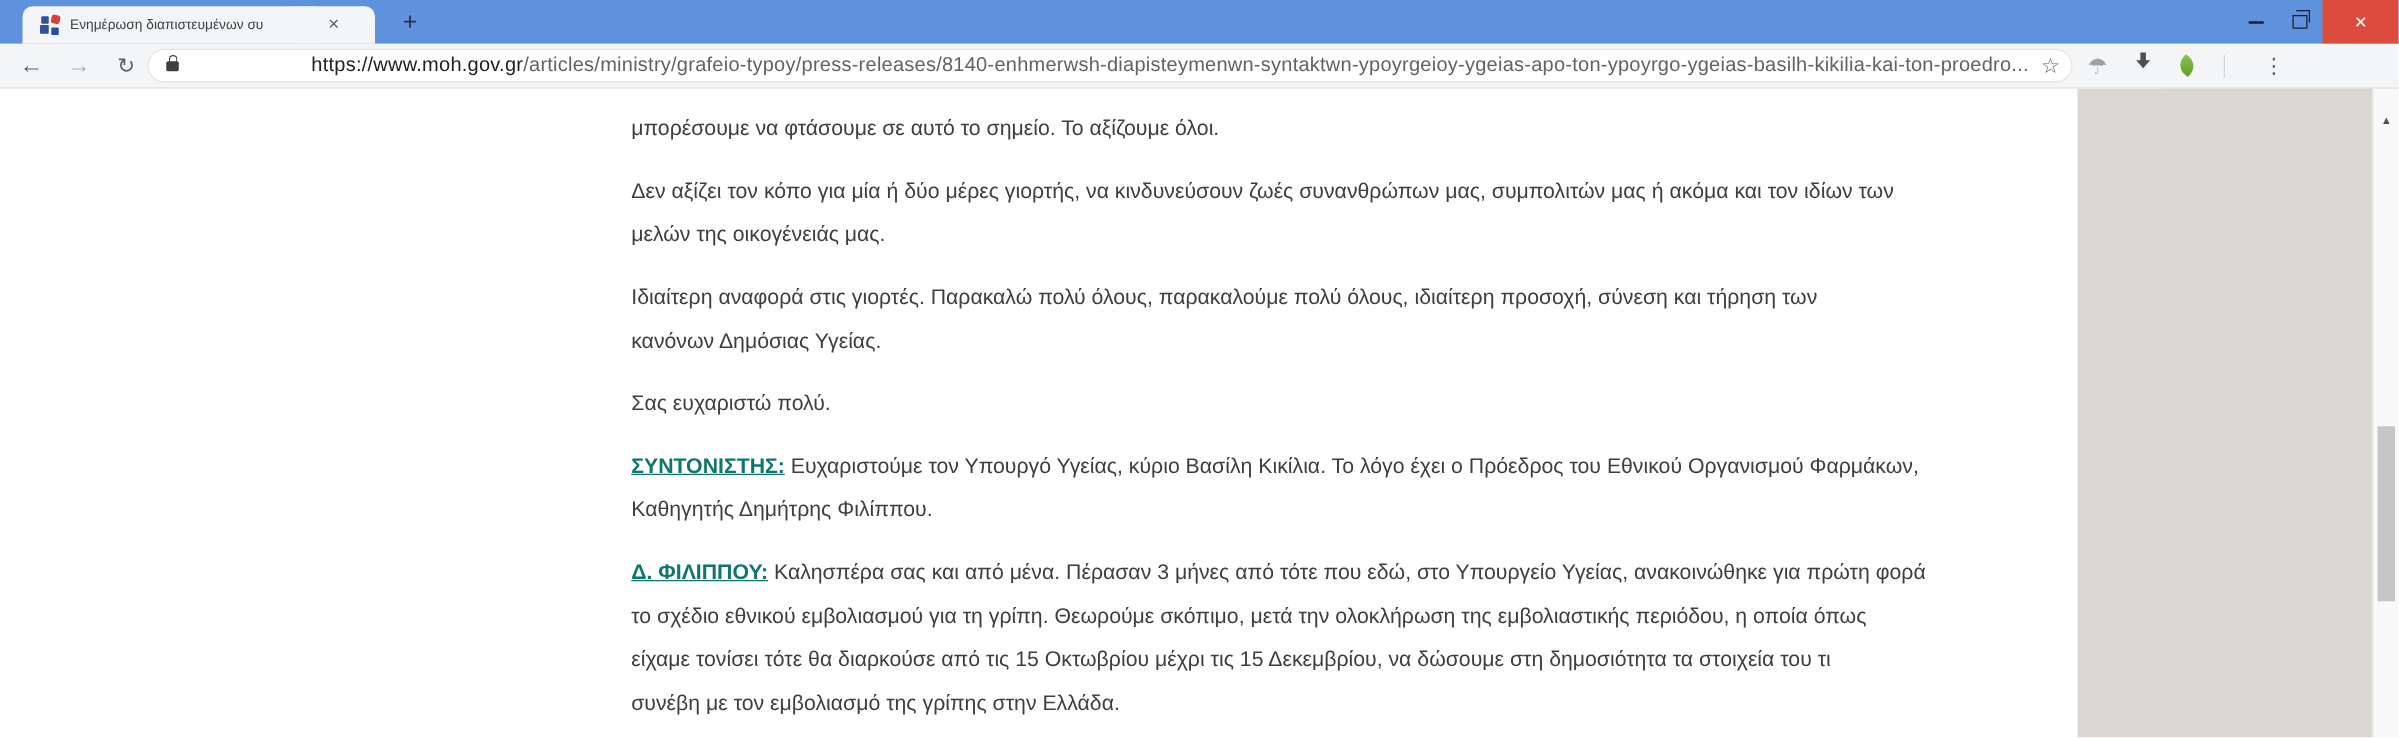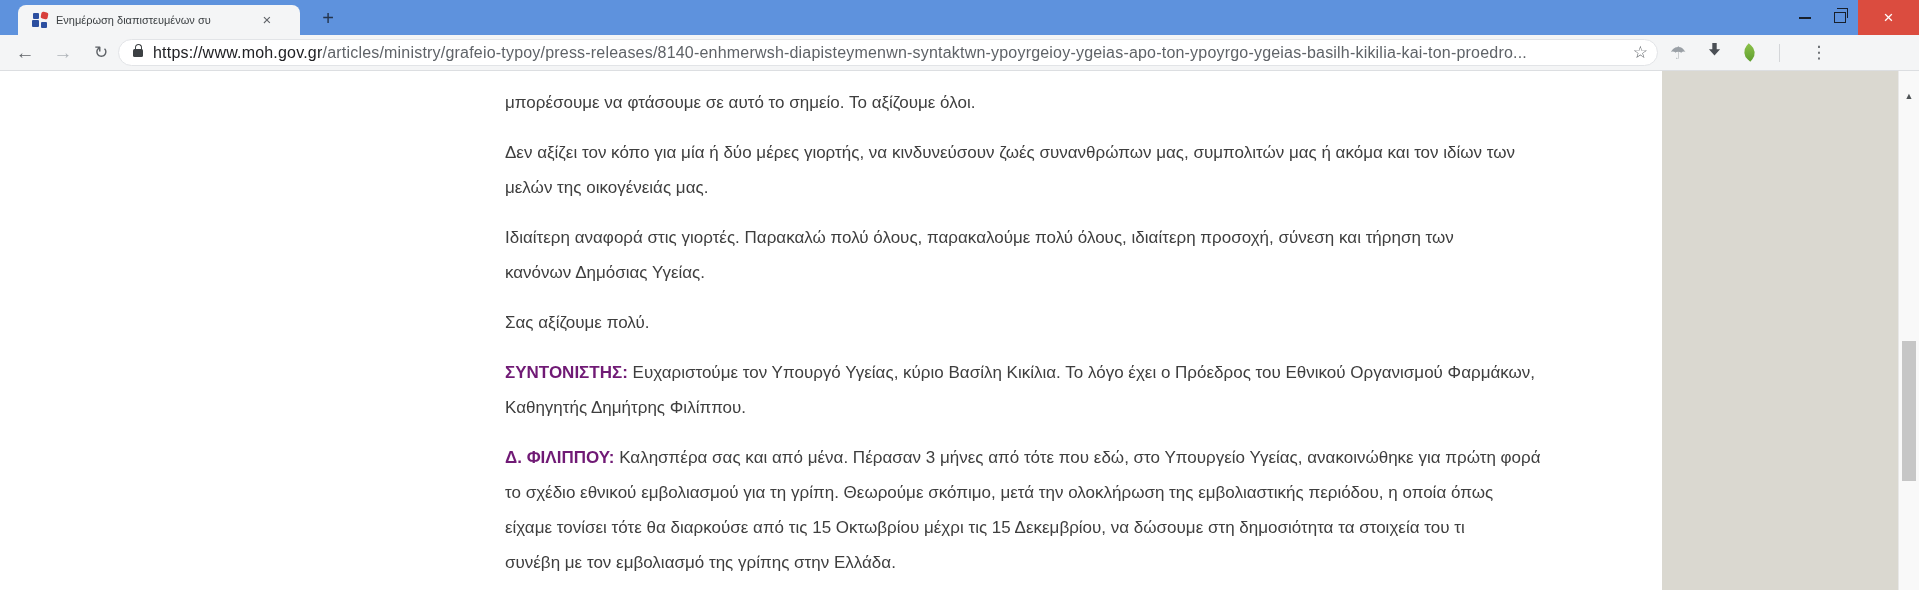--- a/index.html
+++ b/index.html
@@ -39,40 +39,40 @@
   .navbtn{position:absolute;top:5px;width:26px;height:26px;text-align:center;line-height:26px;font-size:19px;}
   .back{left:12px;color:#5F6368;}
   .forward{left:50px;color:#AEB3B9;}
   .reload{left:88px;color:#5F6368;font-size:17px;}
   .omnibox{position:absolute;left:118px;top:4px;width:1540px;height:27px;background:#FFFFFF;
        border:1px solid #E2E4E7;border-radius:14px;box-sizing:border-box;}
   .lock{position:absolute;left:14px;top:9px;width:10px;height:8px;background:#3C4043;border-radius:1.5px;}
   .lock:before{content:"";position:absolute;left:1.5px;top:-5px;width:7px;height:6px;
        border:1.6px solid #3C4043;border-bottom:none;border-radius:4px 4px 0 0;box-sizing:border-box;}
   .url{position:absolute;left:34px;top:0;right:34px;height:25px;line-height:25px;
-       font-size:16px;letter-spacing:0.2px;white-space:nowrap;overflow:hidden;}
+       font-size:16px;letter-spacing:0.2px;white-space:nowrap;overflow:hidden;text-align:right;}
   .url-origin{color:#202124;}
   .url-path{color:#5F6368;}
   .star{position:absolute;right:9px;top:0px;height:25px;line-height:25px;font-size:17px;color:#5F6368;}
   .ext{position:absolute;top:6px;width:26px;height:24px;text-align:center;line-height:24px;}
   .ext-umbrella{left:1665px;font-size:18px;color:#9AA0A6;}
   .ext-download{left:1701px;}
   .ext-leaf{left:1736px;}
   .leaf-shape{display:inline-block;width:13px;height:13px;margin-top:5px;
        background:linear-gradient(135deg,#8CC24A,#5F9E2F);border-radius:0 75% 0 75%;transform:rotate(40deg);}
   .sep{position:absolute;left:1779px;top:9px;width:1px;height:18px;background:#D4D6D9;}
   .menu{position:absolute;left:1806px;top:5px;width:26px;height:26px;text-align:center;line-height:26px;
        font-size:17px;color:#5F6368;}
 
   
   .content{position:absolute;left:0;top:71px;width:1732px;height:519px;background:#fff;}
   .article{position:absolute;left:505px;top:0;width:1170px;padding-top:14px;
        font-size:17px;line-height:35px;color:#3E3E3E;}
   .article p{margin:0 0 15px 0;}
-  .lead{font-weight:bold;color:#701a75;}
+  .lead{font-weight:bold;text-decoration:underline;color:#0f766e;}
   .side-bg{position:absolute;left:1662px;top:0;width:236px;height:519px;background:#DAD8D0;}
   .scrollbar{position:absolute;left:1898px;top:0;width:21px;height:519px;background:#F9F9F9;
        border-left:1px solid #E8E8E8;box-sizing:border-box;}
   .sb-up{position:absolute;left:0;top:20px;width:20px;text-align:center;font-size:9px;color:#4F5356;}
   .sb-thumb{position:absolute;left:3px;top:270px;width:14px;height:140px;background:#C6C6C6;}
 </style>
 </head>
 <body>
 
 <div class="window">
@@ -120,21 +120,21 @@
     <div class="ext ext-leaf"><span class="leaf-shape"></span></div>
     <div class="sep"></div>
     <div class="menu">⋮</div>
   </div>
 
   <div class="content">
     <div class="article">
         <p>μπορέσουμε να φτάσουμε σε αυτό το σημείο. Το αξίζουμε όλοι.</p>
         <p>Δεν αξίζει τον κόπο για μία ή δύο μέρες γιορτής, να κινδυνεύσουν ζωές συνανθρώπων μας, συμπολιτών μας ή ακόμα και τον ιδίων των<br>μελών της οικογένειάς μας.</p>
         <p>Ιδιαίτερη αναφορά στις γιορτές. Παρακαλώ πολύ όλους, παρακαλούμε πολύ όλους, ιδιαίτερη προσοχή, σύνεση και τήρηση των<br>κανόνων Δημόσιας Υγείας.</p>
-        <p>Σας αξίζουμε πολύ.</p>
+        <p>Σας ευχαριστώ πολύ.</p>
         <p><span class="lead">ΣΥΝΤΟΝΙΣΤΗΣ:</span> Ευχαριστούμε τον Υπουργό Υγείας, κύριο Βασίλη Κικίλια. Το λόγο έχει ο Πρόεδρος του Εθνικού Οργανισμού Φαρμάκων,<br>Καθηγητής Δημήτρης Φιλίππου.</p>
         <p><span class="lead">Δ. ΦΙΛΙΠΠΟΥ:</span> Καλησπέρα σας και από μένα. Πέρασαν 3 μήνες από τότε που εδώ, στο Υπουργείο Υγείας, ανακοινώθηκε για πρώτη φορά<br>το σχέδιο εθνικού εμβολιασμού για τη γρίπη. Θεωρούμε σκόπιμο, μετά την ολοκλήρωση της εμβολιαστικής περιόδου, η οποία όπως<br>είχαμε τονίσει τότε θα διαρκούσε από τις 15 Οκτωβρίου μέχρι τις 15 Δεκεμβρίου, να δώσουμε στη δημοσιότητα τα στοιχεία του τι<br>συνέβη με τον εμβολιασμό της γρίπης στην Ελλάδα.</p>
       </div>
     <div class="side-bg"></div>
     <div class="scrollbar">
       <div class="sb-up">▲</div>
       <div class="sb-thumb"></div>
     </div>
   </div>
 

